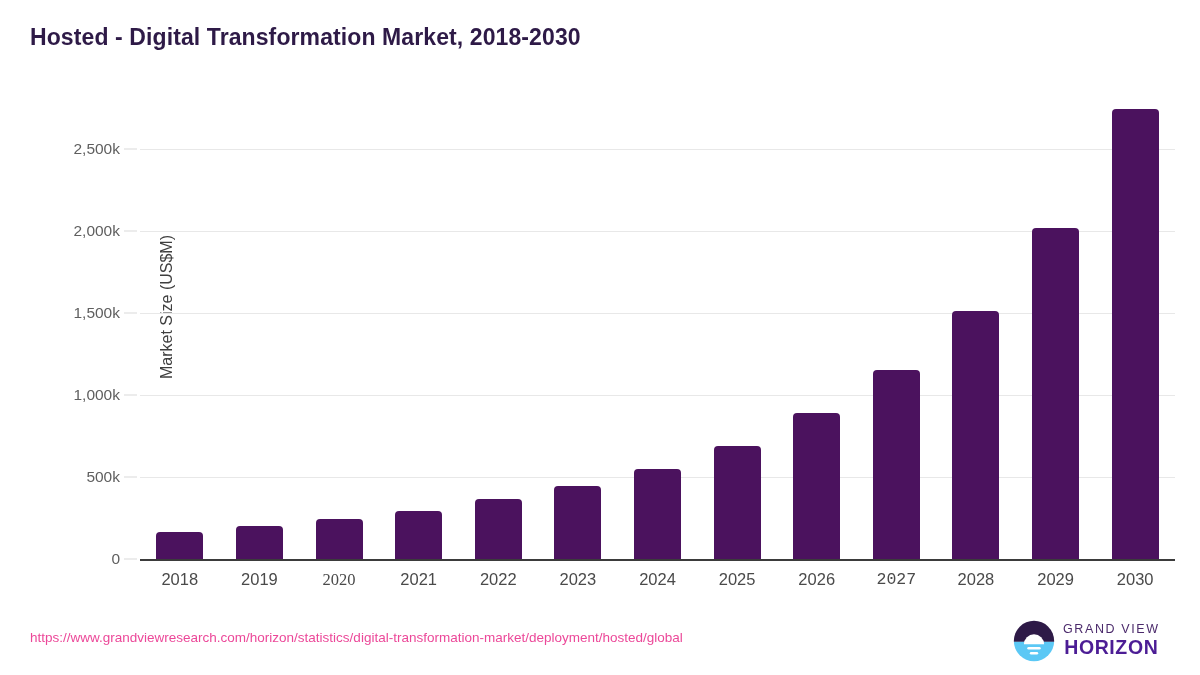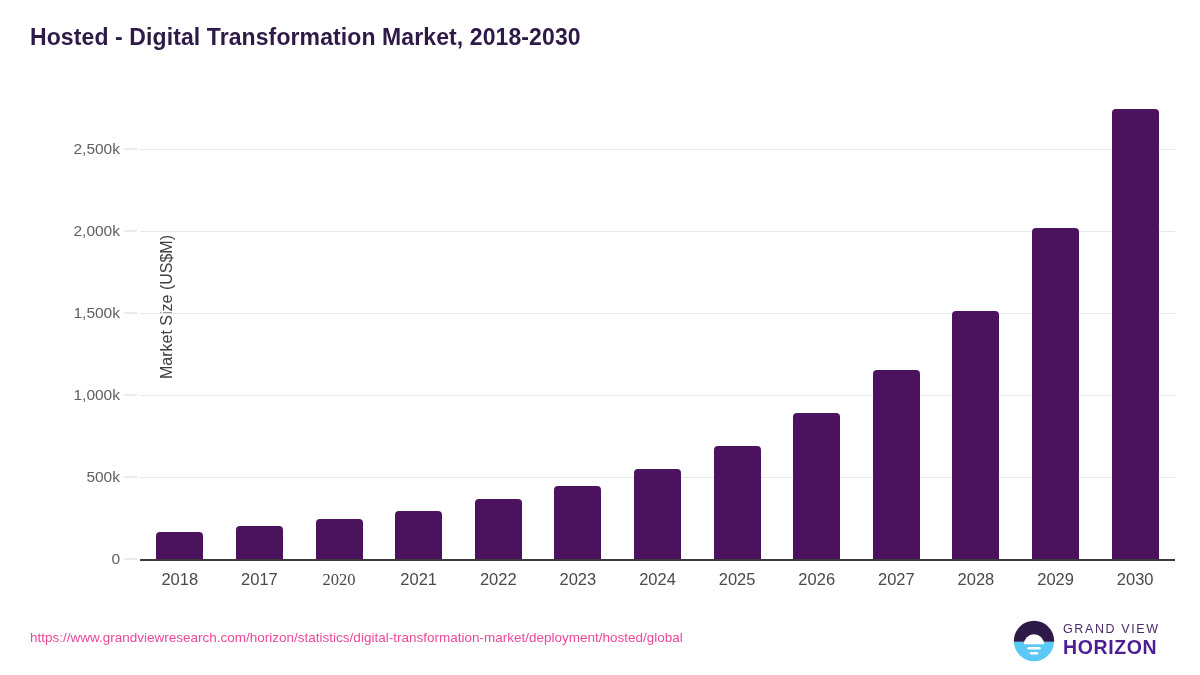--- a/index.html
+++ b/index.html
@@ -140,20 +140,21 @@
     position: absolute;
     left: 0;
     top: 2px;
     width: 42px;
     height: 42px;
   }
   #logo-text {
     position: absolute;
     left: 50px;
     top: 4px;
+    text-align: center;
   }
   #logo-text-top {
     font-size: 12.5px;
     letter-spacing: 1.6px;
     color: #4b2a6b;
     font-weight: normal;
     line-height: 15px;
   }
   #logo-text-bottom {
     font-size: 19.5px;
@@ -209,29 +210,29 @@
           <div class="bar" title="2027: 1150 US$M" style="left: 732.846px; height: 188.518px; background: rgb(75, 18, 94);"></div>
           <div class="bar" title="2028: 1512 US$M" style="left: 812.462px; height: 247.86px; background: rgb(75, 18, 94);"></div>
           <div class="bar" title="2029: 2020 US$M" style="left: 892.077px; height: 331.136px; background: rgb(75, 18, 94);"></div>
           <div class="bar" title="2030: 2748 US$M" style="left: 971.692px; height: 450.476px; background: rgb(75, 18, 94);"></div>
         </div>
     </div>
 
     <div id="axis-baseline"></div>
     <div id="xticks">
         <div class="xtick" style="left: 139.808px;">2018</div>
-        <div class="xtick" style="left: 219.423px;">2017</div>
+        <div class="xtick" style="left: 219.423px;">2019</div>
         <div class="xtick" style="left: 299.038px; font-family: Liberation Serif, serif;">2020</div>
         <div class="xtick" style="left: 378.654px;">2021</div>
         <div class="xtick" style="left: 458.269px;">2022</div>
         <div class="xtick" style="left: 537.885px;">2023</div>
         <div class="xtick" style="left: 617.5px;">2024</div>
         <div class="xtick" style="left: 697.115px;">2025</div>
         <div class="xtick" style="left: 776.731px;">2026</div>
-        <div class="xtick" style="left: 856.346px;">2027</div>
+        <div class="xtick" style="left: 856.346px; font-family: Liberation Mono, monospace;">2027</div>
         <div class="xtick" style="left: 935.962px;">2028</div>
         <div class="xtick" style="left: 1015.58px;">2029</div>
         <div class="xtick" style="left: 1095.19px;">2030</div>
       </div>
   </div>
 
   <div id="footer-url">https://www.grandviewresearch.com/horizon/statistics/digital-transformation-market/deployment/hosted/global</div>
 
   <div id="logo">
     <svg id="logo-mark" viewBox="0 0 100 100">

